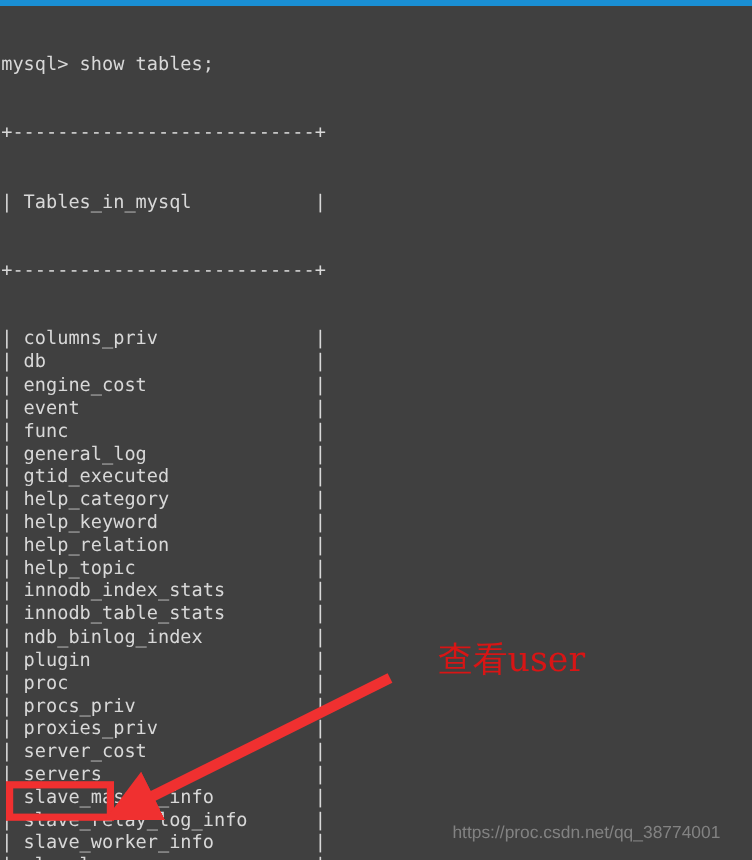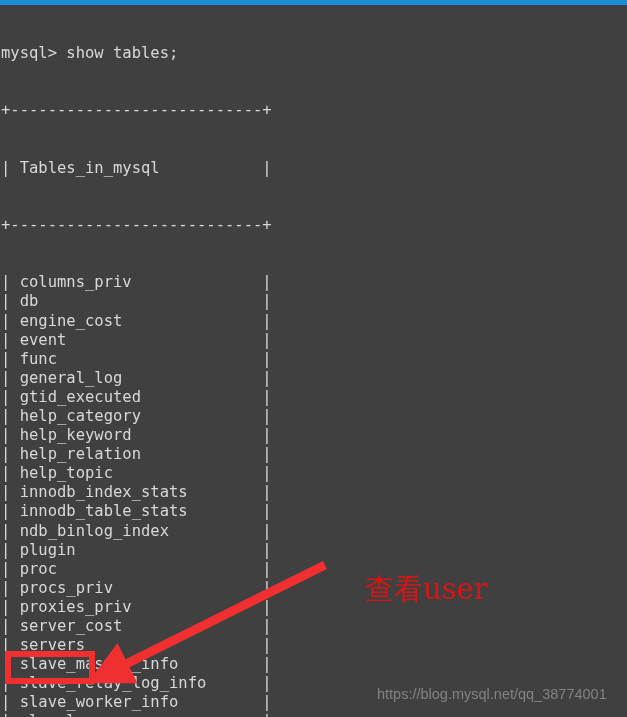--- a/index.html
+++ b/index.html
@@ -70,21 +70,21 @@
     top: 0;
     width: 627px;
     height: 717px;
     pointer-events: none;
   }
 
   
   #annotation {
     position: absolute;
     left: 365px;
-    top: 572px;
+    top: 532px;
     color: #d81515;
     font-family: "DejaVu Serif", "Liberation Serif", serif;
     font-size: 29px;
     line-height: 34px;
     white-space: pre;
   }
 
   
   #watermark {
     position: absolute;
@@ -118,13 +118,13 @@
   <defs>
     <marker id="arrowhead" markerWidth="5" markerHeight="5" refX="1.2" refY="2.5" orient="auto">
       <polygon points="0,0 5,2.5 0,5" fill="#f03030"></polygon>
     </marker>
   </defs>
   <line x1="325" y1="565" x2="118" y2="668" stroke="#f03030" stroke-width="9" marker-end="url(#arrowhead)"></line>
 </svg>
 
 <div id="annotation">查看user</div>
 
-<div id="watermark">https://blog.mysql.net/qq_38774001</div>
+<div id="watermark">https://proc.csdn.net/qq_38774001</div>
 
 </body></html>

